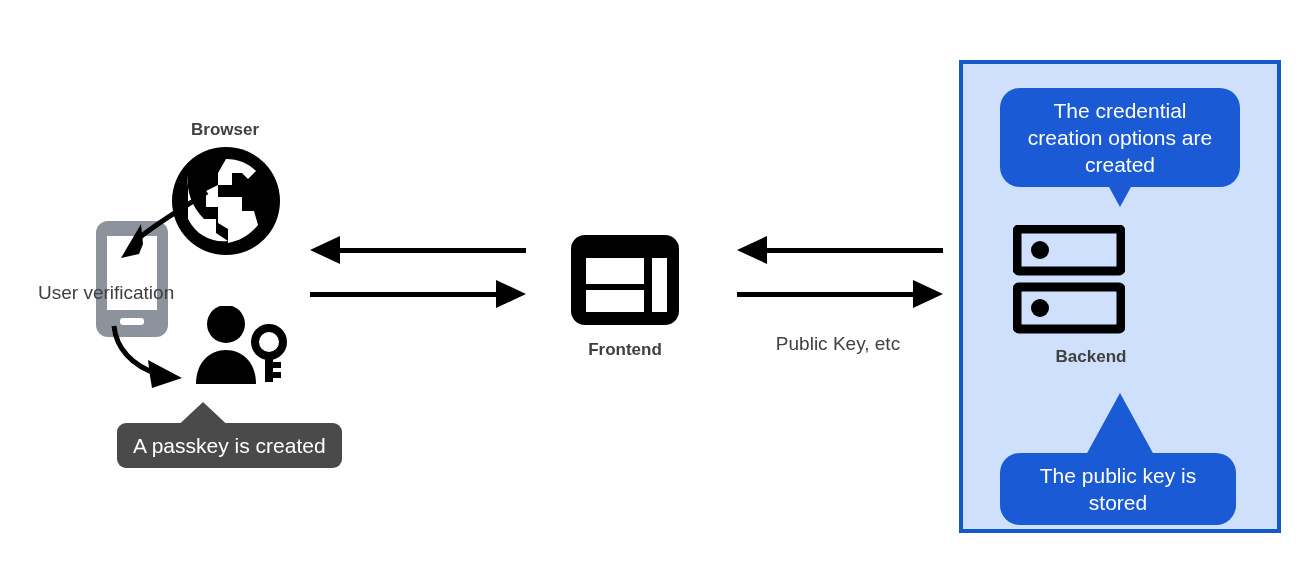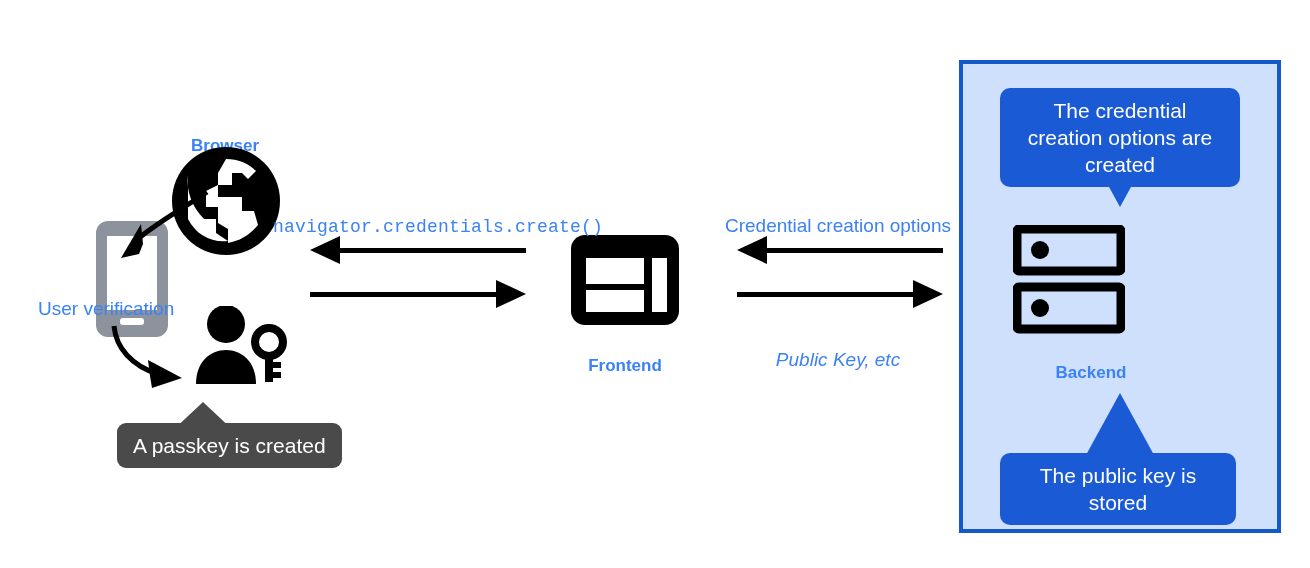--- a/index.html
+++ b/index.html
@@ -16,26 +16,25 @@
     width: 1310px;
     height: 568px;
     background: #ffffff;
     overflow: hidden;
   }
   .abs { position: absolute; }
 
   
   .lbl {
     position: absolute;
-    color: #3b82f6;
+    color: #404040;
     font-size: 19px;
     line-height: 23px;
     white-space: nowrap;
     font-family: "Liberation Sans", sans-serif;
-    margin-top: 16px;
   }
   .lbl.bold { font-weight: bold; font-size: 17px; }
   .lbl.mono {
     font-family: "Liberation Mono", monospace;
     font-size: 18px;
     letter-spacing: .2px;
   }
   .lbl.center { transform: translateX(-50%); }
 
   
@@ -47,21 +46,21 @@
     background: #cfe0fc;
     border: 4px solid #1559c9;
     box-sizing: border-box;
   }
 
   
   .callout {
     position: absolute;
     background: #1a5ad4;
     color: #ffffff;
-    border-radius: 10px;
+    border-radius: 20px;
     text-align: center;
     font-size: 21px;
     line-height: 27px;
     padding: 9px 14px;
     box-sizing: border-box;
   }
   .callout-tail-down {
     position: absolute;
     width: 0; height: 0;
     border-left: 34px solid transparent;
@@ -187,40 +186,38 @@
   <div id="passkey-tooltip" style="left:117px; top:423px;">A passkey is created</div>
 
   <svg class="abs" style="left:568px; top:232px;" width="114" height="96" viewBox="0 0 114 96">
     <rect x="3" y="3" width="108" height="90" rx="14" fill="#000"></rect>
     <rect x="18" y="26" width="58" height="26" fill="#fff"></rect>
     <rect x="18" y="58" width="58" height="22" fill="#fff"></rect>
     <rect x="84" y="26" width="15" height="54" fill="#fff"></rect>
   </svg>
   <div class="lbl bold center" style="left:625px; top:338px;">Frontend</div>
 
-  <div class="lbl mono center" style="left:438px; top:200px;">navigator.credentials.create()</div>
 
   <div class="arrow" style="left:310px; top:236px; width:216px; height:28px;">
     <div class="arrow-head left"></div>
     <div class="arrow-line" style="left:22px; right:0;"></div>
   </div>
 
   <div class="arrow" style="left:310px; top:280px; width:216px; height:28px;">
     <div class="arrow-line" style="left:0; right:22px;"></div>
     <div class="arrow-head right"></div>
   </div>
 
 
-  <div class="lbl center" style="left:838px; top:198px;">Credential creation options</div>
 
   <div class="arrow" style="left:737px; top:236px; width:206px; height:28px;">
     <div class="arrow-head left"></div>
     <div class="arrow-line" style="left:22px; right:0;"></div>
   </div>
 
   <div class="arrow" style="left:737px; top:280px; width:206px; height:28px;">
     <div class="arrow-line" style="left:0; right:22px;"></div>
     <div class="arrow-head right"></div>
   </div>
 
-  <div class="lbl center" style="left:838px; top:332px;font-style:italic;">Public Key, etc</div>
+  <div class="lbl center" style="left:838px; top:332px;">Public Key, etc</div>
 
 </div>
 
 </body></html>

